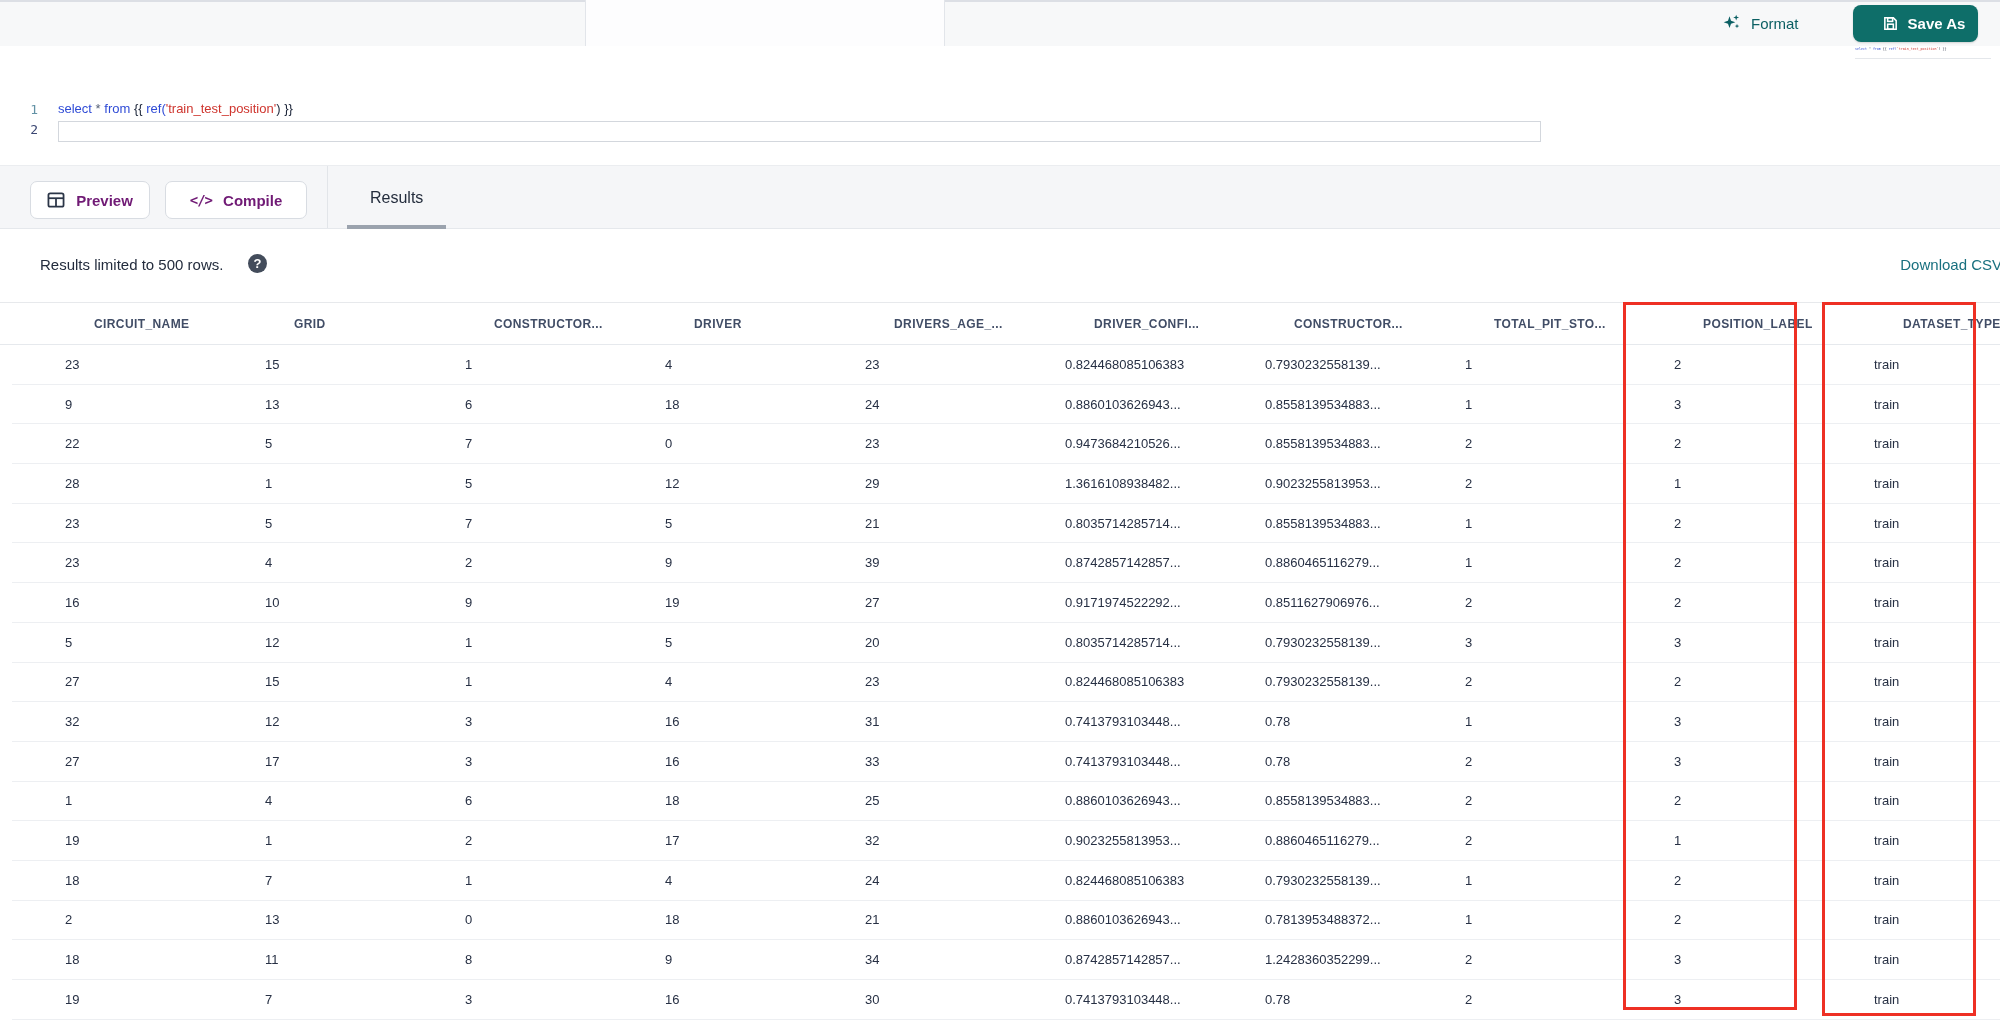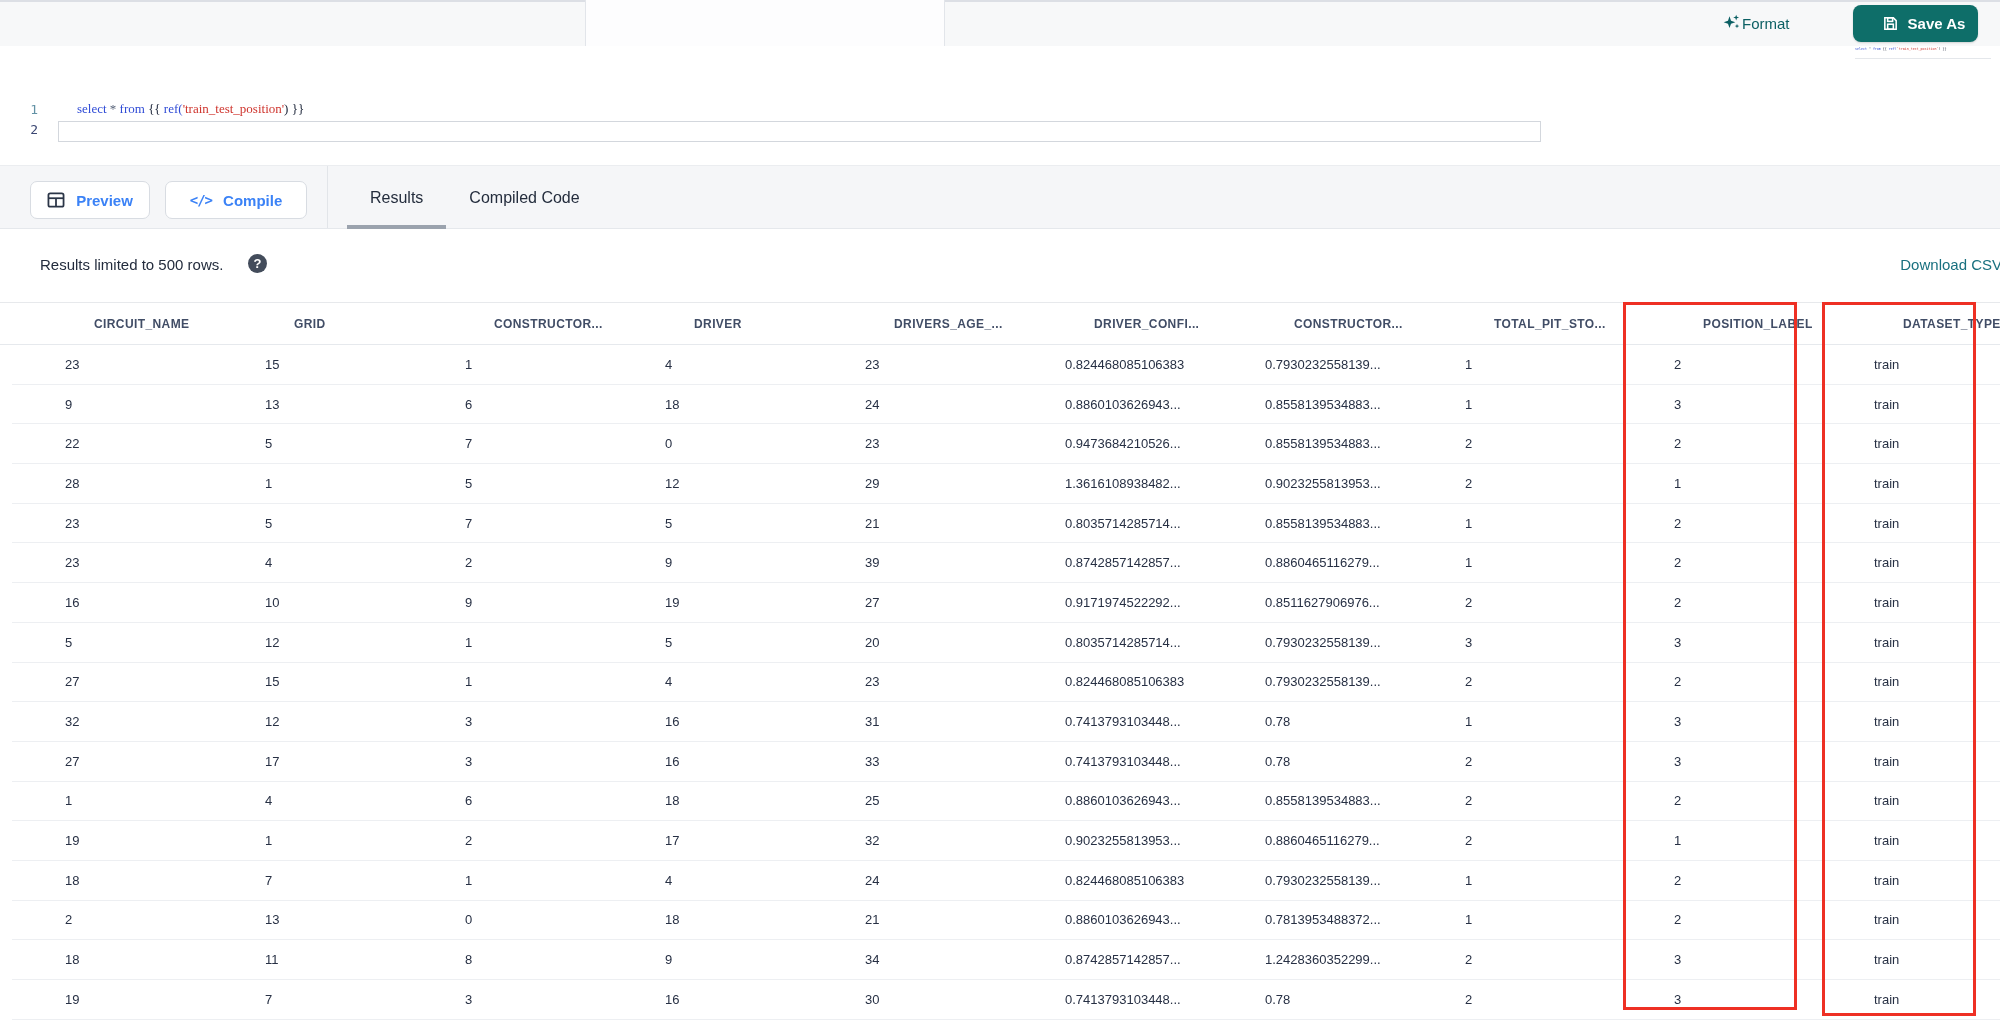--- a/index.html
+++ b/index.html
@@ -4,49 +4,49 @@
 <style>
   * { margin:0; padding:0; box-sizing:border-box; }
   html,body { width:2000px; height:1020px; background:#fff; font-family:"Liberation Sans", sans-serif; overflow:hidden; }
   #stage { position:relative; width:2000px; height:1020px; background:#fff; }
 
   
   .band { position:absolute; left:0; top:0; width:2000px; height:46px; background:#f7f8f9; }
   .band::before { content:''; position:absolute; top:0; left:0; right:0; height:2px; background:#dcdfe5; }
   .tab-active { position:absolute; left:585px; top:0; width:360px; height:46px; background:#fdfdfe;
                 border-left:1px solid #e2e5ea; border-right:1px solid #e2e5ea; }
-  .format-btn { position:absolute; left:1722px; top:8px; height:30px; display:flex; align-items:center; 
+  .format-btn { position:absolute; left:1722px; top:8px; height:30px; display:flex; align-items:center; gap:9px;
                 color:#0b5f63; font-size:15px; cursor:pointer; }
   .saveas-btn { position:absolute; left:1853px; top:5px; width:125px; height:37px; background:#0e6e69;
                 border-radius:8px; display:flex; align-items:center; justify-content:center; gap:9px;
                 color:#fff; font-size:15px; font-weight:700; box-shadow:0 1px 2px rgba(0,0,0,.15); cursor:pointer;padding-left:16px; }
 
   
   .editor { position:absolute; left:0; top:46px; width:2000px; height:119px; background:#fff; }
   .ln { position:absolute; width:26px; text-align:right; font-family:"DejaVu Sans Mono", monospace; font-size:13px; }
   .ln1 { left:12px; top:56px; color:#6292a5; }
   .ln2 { left:12px; top:76px; color:#3a4672; }
-  .code-line { position:absolute; left:58px; top:55px; font-family:Liberation Serif, serif; font-size:13px; white-space:pre;margin-left:19px; }
+  .code-line { position:absolute; left:58px; top:55px; font-family:Liberation Sans, sans-serif; font-size:13px; white-space:pre; }
   .tok-kw  { color:#2f4bd6; }
   .tok-op  { color:#566178; }
   .tok-br  { color:#1b2438; }
   .tok-fn  { color:#2f4bd6; }
   .tok-str { color:#cf352e; }
   .tok-pl  { color:#1b2438; }
   .line2-box { position:absolute; left:58px; top:75px; width:1483px; height:21px; border:1px solid #d3d7dd; background:#fff; }
   .minimap { position:absolute; left:1855px; top:1px; width:136px; height:12px; border-bottom:1px solid #e4e7eb; overflow:hidden; }
   .minimap-code { position:absolute; left:0; top:0; transform:scale(.30); transform-origin:0 0;
                   font-family:"DejaVu Sans Mono", monospace; font-size:11px; white-space:pre; }
 
   
   .toolbar { position:absolute; left:0; top:165px; width:2000px; height:64px; background:#f5f6f8;
              border-top:1px solid #ebedf0; border-bottom:1px solid #e5e8ec; }
   .tool-btn { position:absolute; top:15px; height:38px; background:#fff; border:1px solid #d8dce2; border-radius:7px;
               display:flex; align-items:center; justify-content:center; gap:11px; font-size:15px; font-weight:600;
-              color:#3b82f6; cursor:pointer; }
+              color:#701a75; cursor:pointer; }
   .btn-preview { left:30px; width:120px; }
   .btn-compile { left:165px; width:142px; }
   .code-glyph { font-family:"DejaVu Sans Mono", monospace; font-weight:700; font-size:14px; letter-spacing:-1px; }
   .vdivider { position:absolute; left:327px; top:0; width:1px; height:62px; background:#e2e5e9; }
   .tabs { position:absolute; left:347px; top:0; height:63px; display:flex; }
   .tab { position:relative; padding:0 23px; display:flex; align-items:center; font-size:16px; color:#242d3d; cursor:pointer; }
   .tab.active::after { content:''; position:absolute; left:0; right:0; bottom:0; height:4px; background:#9ba3ae; }
 
   
   .results-bar { position:absolute; left:0; top:230px; width:2000px; height:72px; background:#fff;margin-left:20px; }
@@ -124,23 +124,20 @@
       <span>Preview</span>
     </div>
     <div class="tool-btn btn-compile">
       <span class="code-glyph">&lt;/&gt;</span>
       <span>Compile</span>
     </div>
     <div class="vdivider"></div>
     <div class="tabs">
       <div class="tab active">
         <span>Results</span>
-      </div>
-      <div class="tab">
-        <span>Compiled Code</span>
       </div>
     </div>
   </div>
 
   <div class="results-bar">
     <span class="limit-text">Results limited to 500 rows.</span>
     <span class="help-icon">?</span>
     <span class="download-link">Download CSV</span>
   </div>
 

